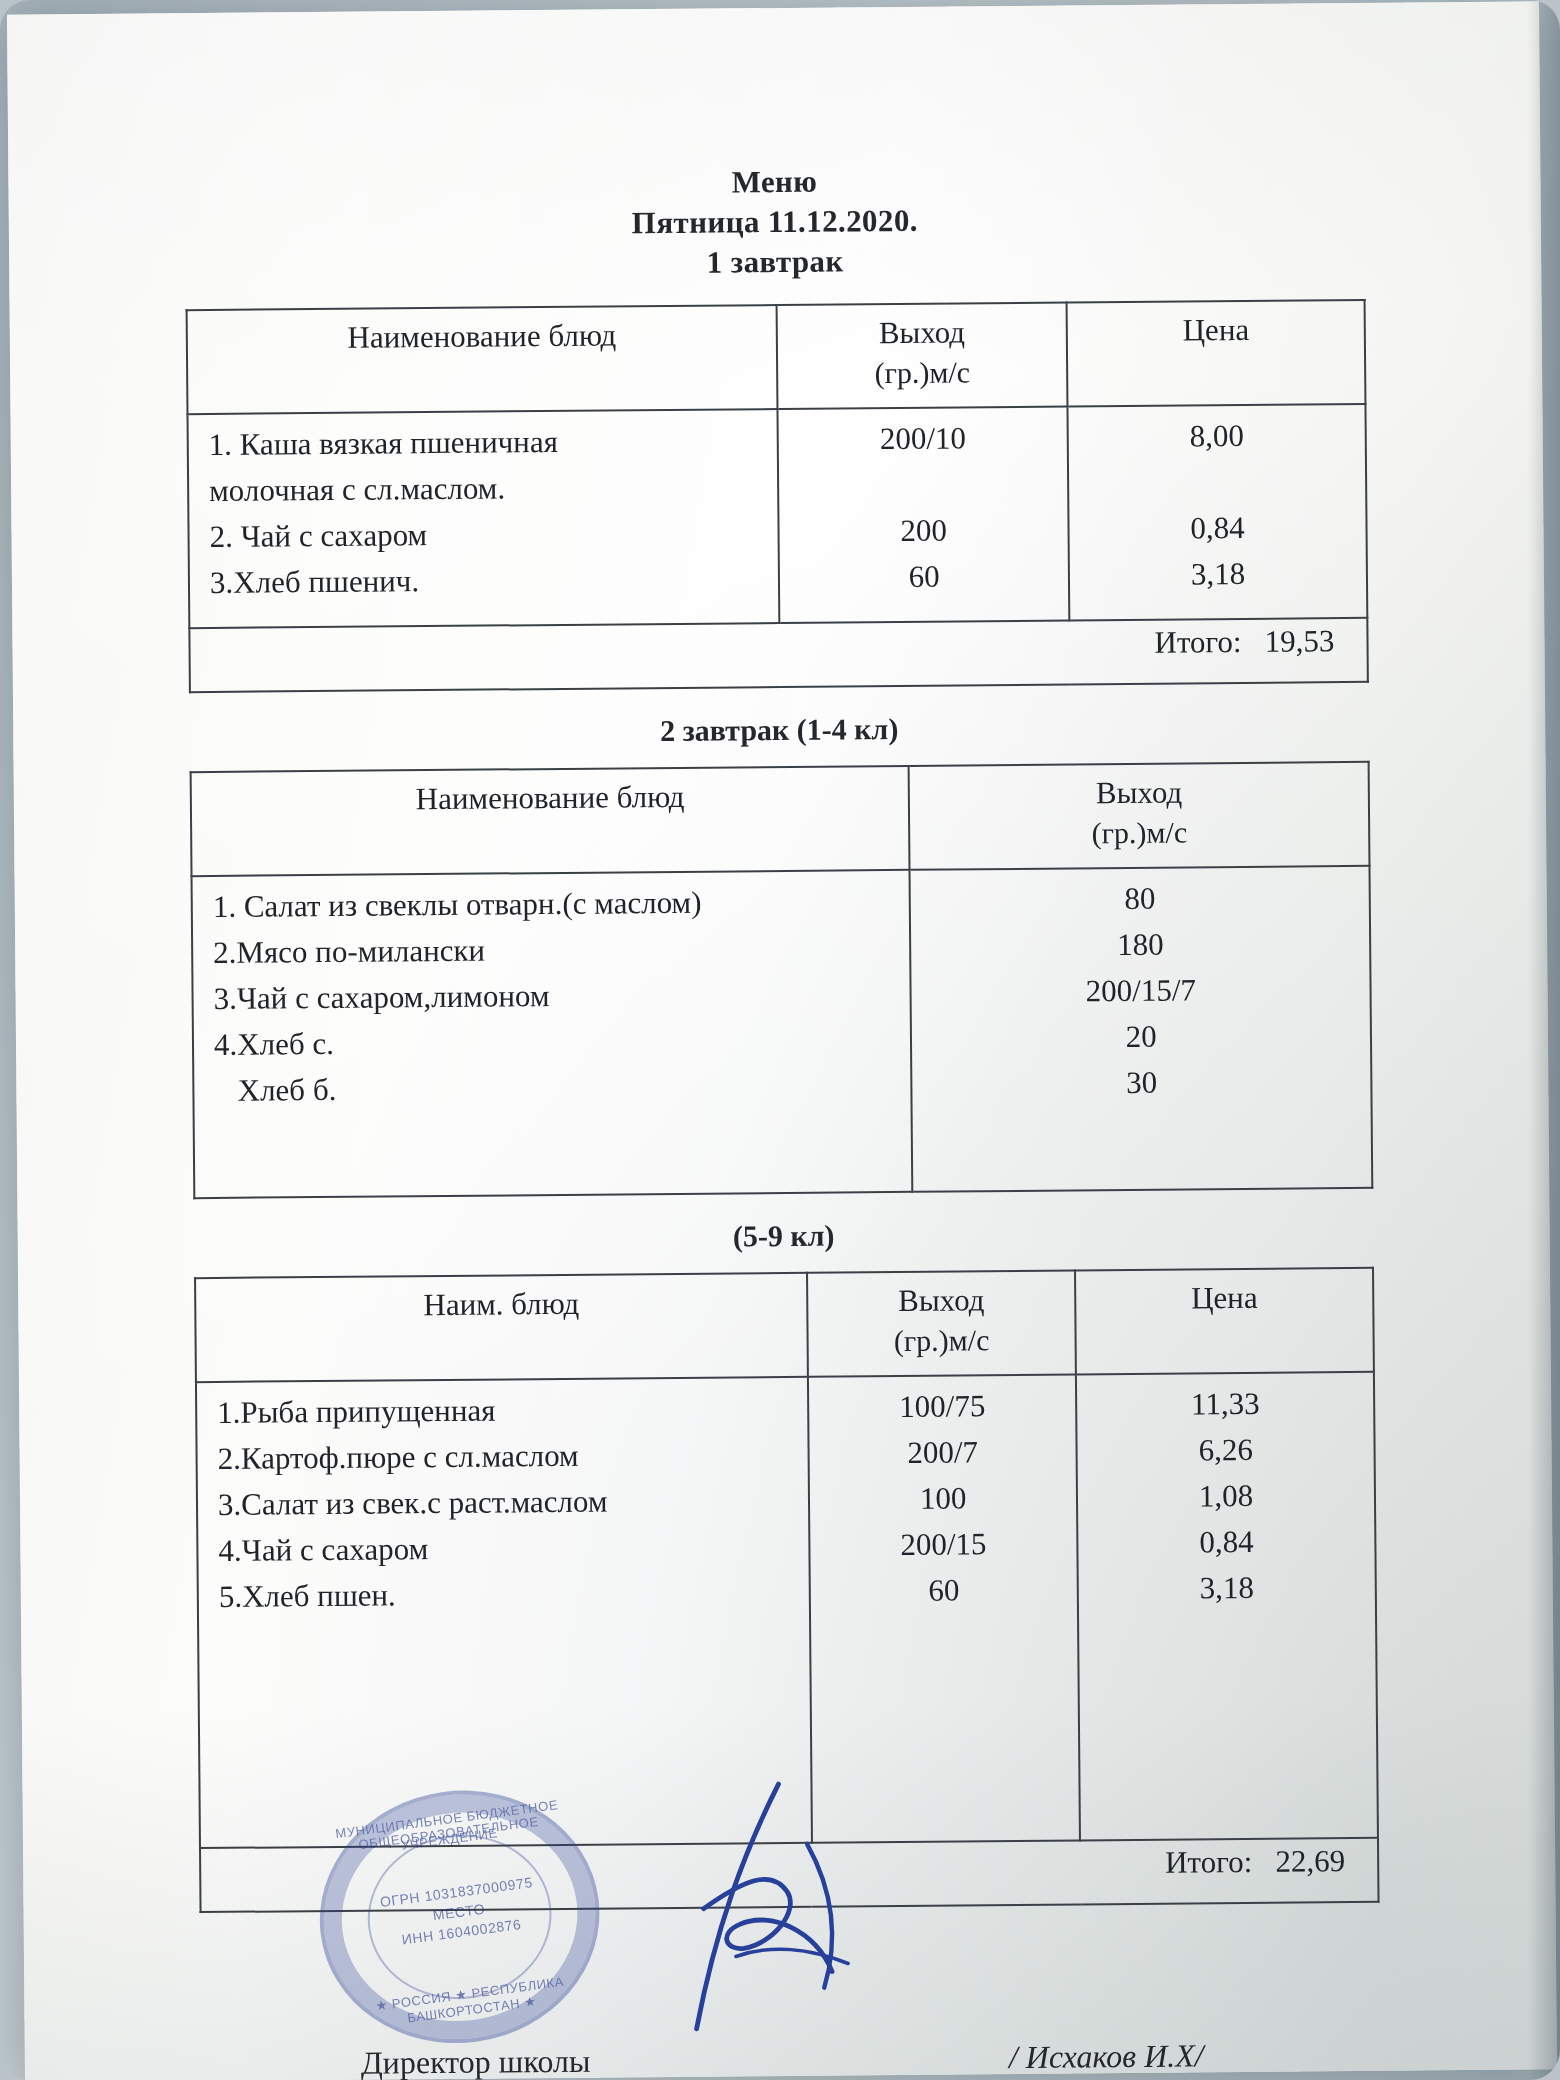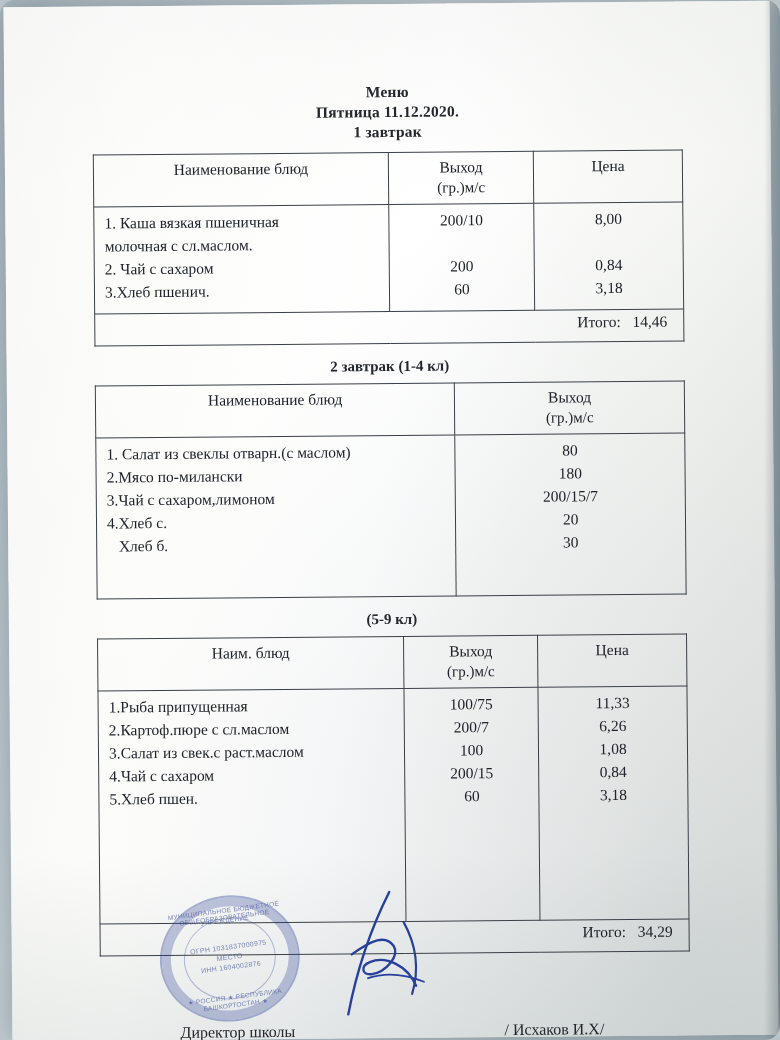--- a/index.html
+++ b/index.html
@@ -143,20 +143,21 @@
   }
   .sig-left {
     position: absolute;
     left: 168px;
     top: 10px;
   }
   .sig-right {
     position: absolute;
     left: 492px;
     top: 10px;
+    font-style: italic;
   }
 
   
   .stamp {
     position: absolute;
     left: 148px;
     top: 890px;
     width: 136px;
     height: 122px;
     border-radius: 50%;
@@ -249,21 +250,21 @@
             <div>8,00</div>
             <div>&nbsp;</div>
             <div>0,84</div>
             <div>3,18</div>
           </td>
         </tr>
         <tr class="total-row">
           <td colspan="3">
             <span>Итого:</span>
             &nbsp;
-            <span>14,46</span>
+            <span>19,53</span>
           </td>
         </tr>
       </tbody>
         </table>
 
       <div class="section-title">2 завтрак (1-4 кл)</div>
       <table class="menu" id="t2">
         <tbody>
             <tr>
           <td class="hdr c1">Наименование блюд</td>
@@ -322,21 +323,21 @@
             <div>6,26</div>
             <div>1,08</div>
             <div>0,84</div>
             <div>3,18</div>
           </td>
         </tr>
         <tr class="total-row">
           <td colspan="3">
             <span>Итого:</span>
             &nbsp;
-            <span>34,29</span>
+            <span>22,69</span>
           </td>
         </tr>
       </tbody>
         </table>
 
       <div class="signature-line">
         <span class="sig-left">Директор школы</span>
 
         <span class="sig-right">/ Исхаков И.Х/</span>
       </div>

